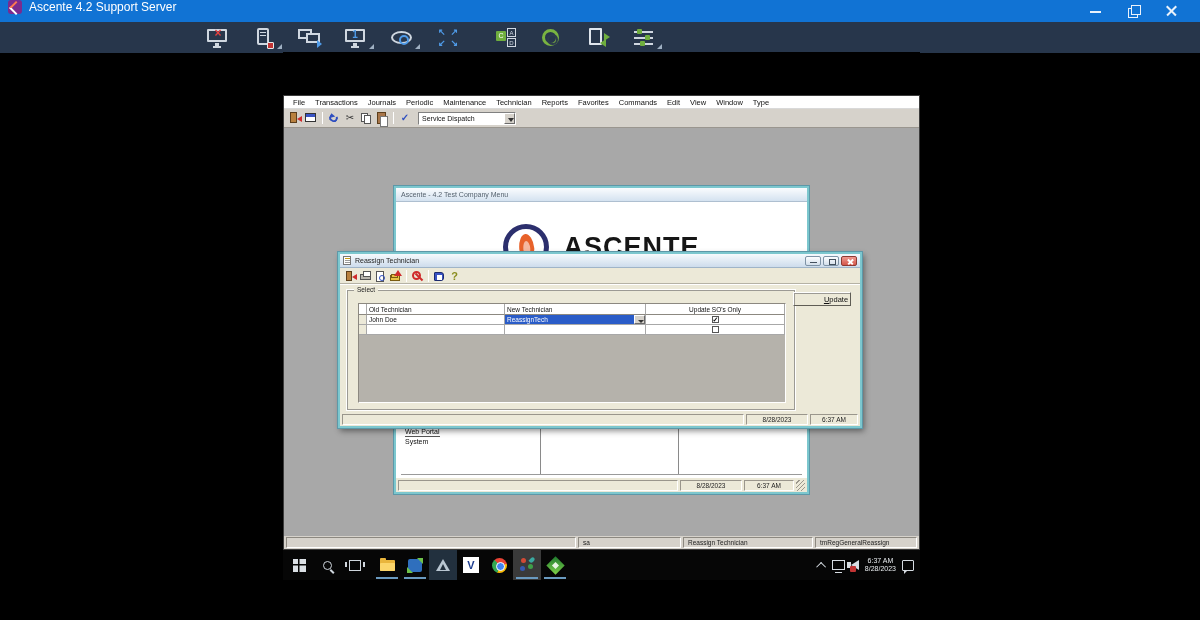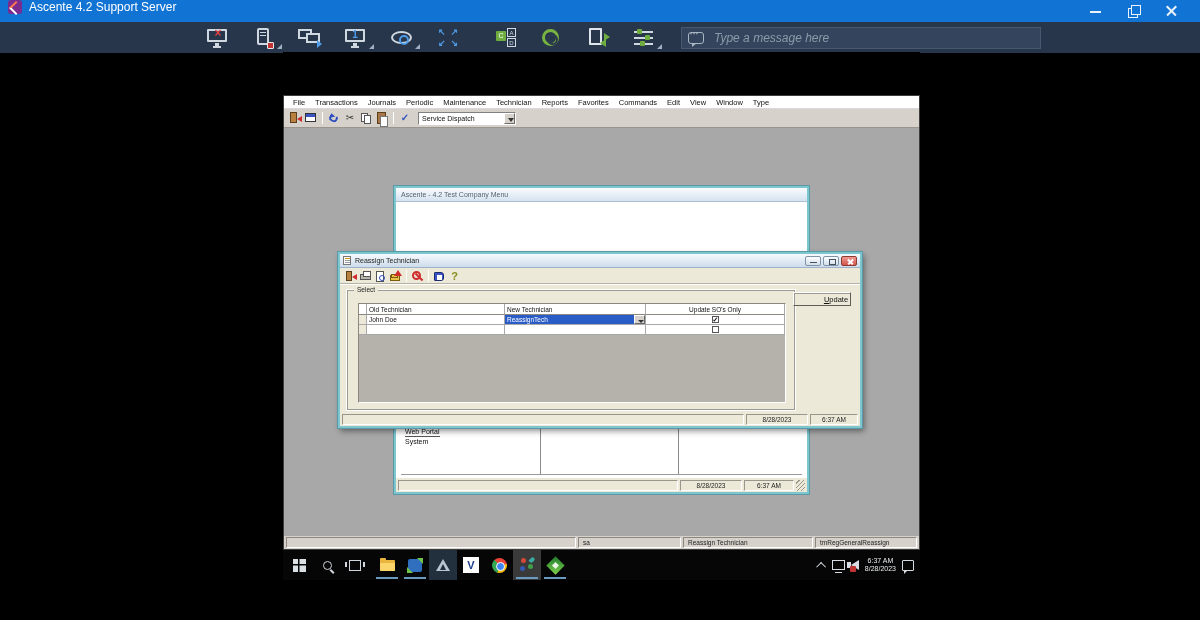--- a/index.html
+++ b/index.html
@@ -282,24 +282,20 @@
         <span class="knob" style="left:3px;"></span>
       </span>
     <span class="sl" style="top:10px;">
         <span class="knob" style="left:11px;"></span>
       </span>
     <span class="sl" style="top:16px;">
         <span class="knob" style="left:6px;"></span>
       </span>
     <span class="caret"></span>
   </span>
-  <div class="chatbox">
-    <span class="chat-ic"></span>
-    <input class="chat-input" placeholder="Type a message here" style="">
-  </div>
 </div>
 
 <div class="desktop">
 
   <div class="app-window">
     <div class="app-menubar">
       <span class="menu-item">File</span>
       <span class="menu-item">Transactions</span>
       <span class="menu-item">Journals</span>
       <span class="menu-item">Periodic</span>
@@ -343,20 +339,26 @@
         <span class="txt">Service Dispatch</span>
         <span class="combo-btn"></span>
       </div>
     </div>
 
     <div class="menu-window">
       <div class="mw-titlebar">
         <span class="mw-title">Ascente - 4.2 Test Company Menu</span>
       </div>
       <div class="mw-content">
+        <div class="brand-row">
+          <span class="brand-circle">
+              <span class="flame"></span>
+            </span>
+          <span class="brand-text">ASCENTE</span>
+        </div>
         <div class="mw-columns">
           <span class="mw-col-sep1"></span>
             <span class="mw-col-sep2"></span>
           <span class="mw-item mw-item-1">Web Portal</span>
           <span class="mw-item mw-item-2">System</span>
         </div>
       </div>
       <div class="mw-statusbar">
         <span class="mpanel" style="flex:1;"></span>
         <span class="mpanel" style="width:62px;">8/28/2023</span>

